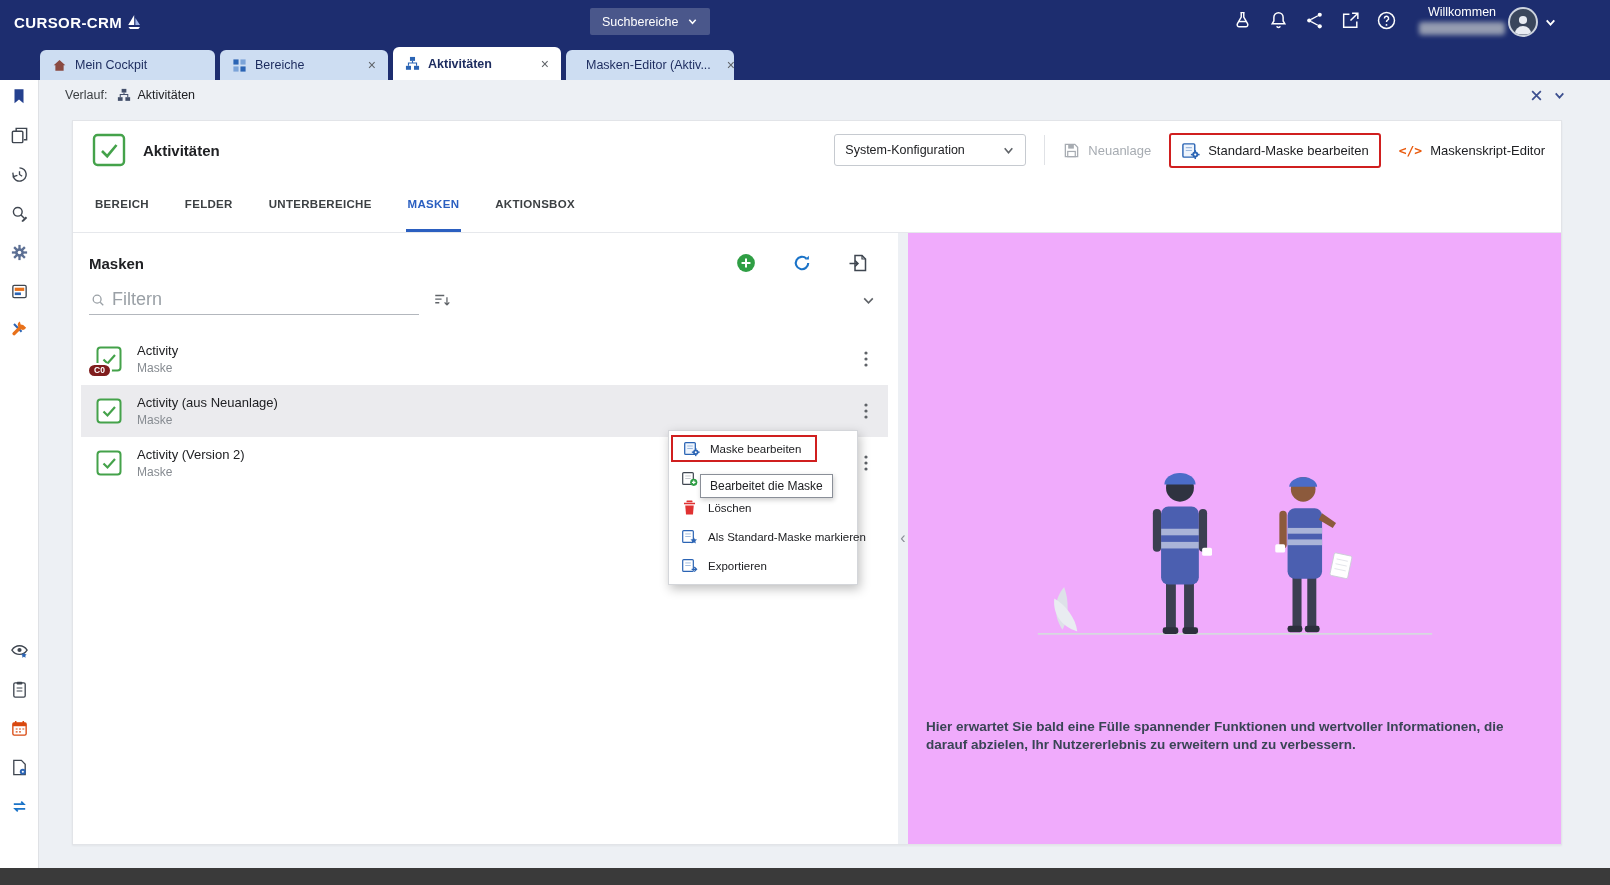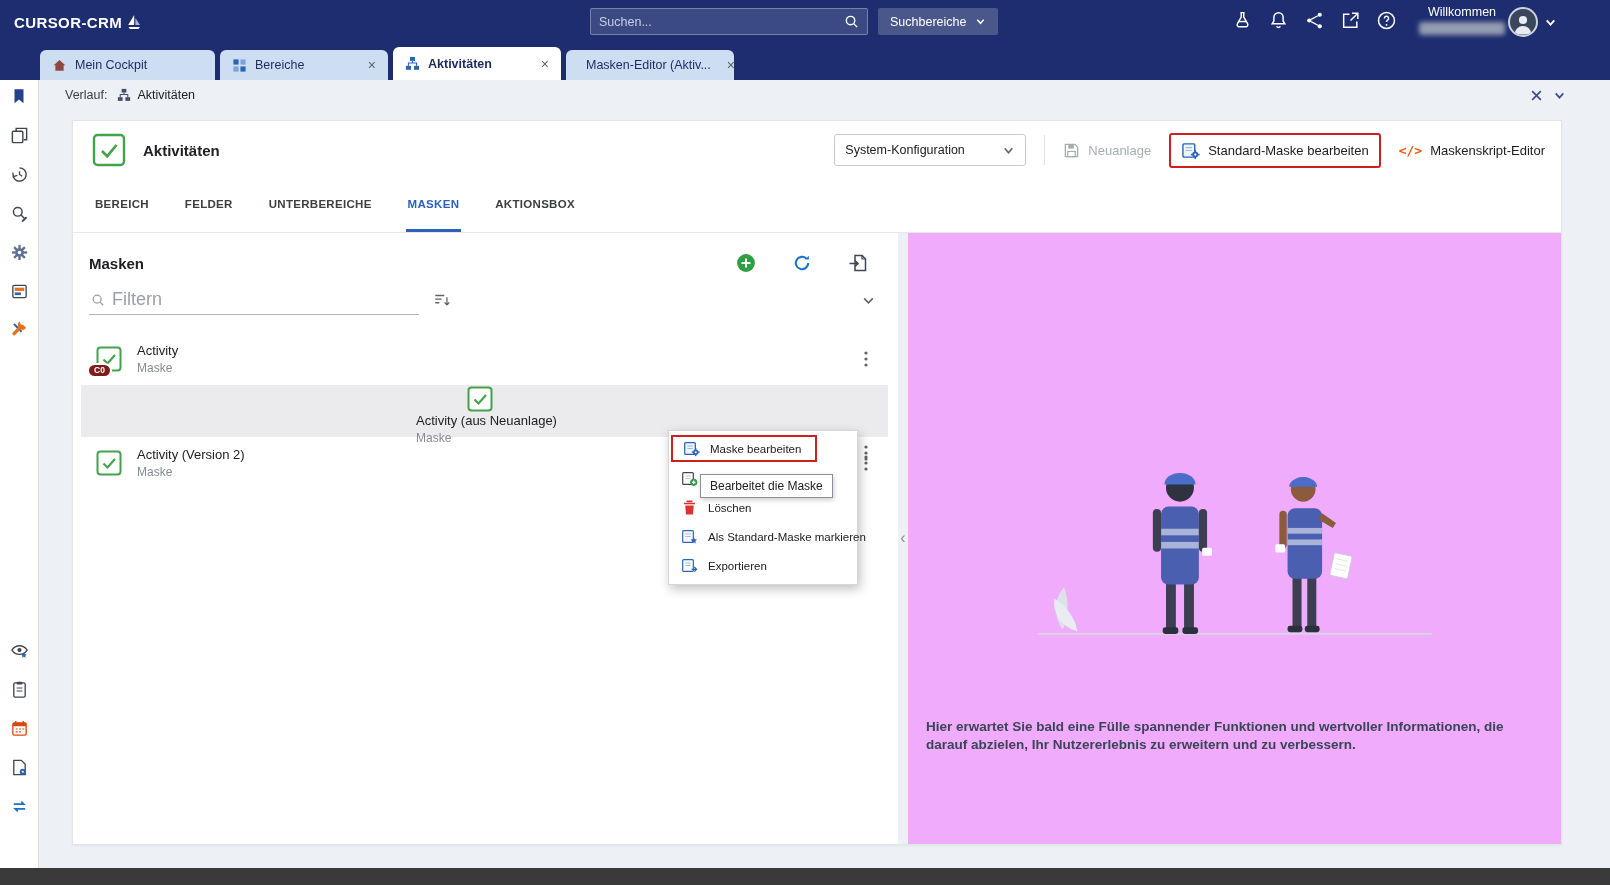--- a/index.html
+++ b/index.html
@@ -75,21 +75,21 @@
 
   .filter-row { height:34px; display:flex; align-items:center; }
   .filter-input-wrap { width:330px; border-bottom:1px solid #b3b7bd; display:flex; align-items:center; gap:7px; padding:4px 2px; color:#9aa0a6; }
   .filter-input-wrap input { border:none; outline:none; flex:1; font-size:18px; font-family:inherit; color:#8b5cf6; background:transparent; }
   .filter-input-wrap input::placeholder { color:#9aa0a6; }
   .sort-btn { margin-left:14px; cursor:pointer; }
   .filter-chevron { margin-left:auto; margin-right:6px; cursor:pointer; }
 
   .mask-list { margin-top:16px; margin-left:-8px; margin-right:-6px; }
   .mask-row { height:52px; display:flex; align-items:center; padding:0 10px 0 14px; cursor:pointer; }
-  .mask-row.selected { background:#ebebee;flex-direction:column; }
+  .mask-row.selected { background:#ebebee; }
   .row-icon { width:28px; height:28px; position:relative; margin-right:14px; flex:none; }
   .row-badge { position:absolute; left:-8px; bottom:-5px; background:#7f1d1d; color:#fff; font-size:8.5px; font-weight:bold; padding:1px 5px; border-radius:8px; border:2px solid #fff; line-height:1.1; }
   .row-texts .name { font-size:13px; color:#202124; }
   .row-texts .type { font-size:12px; color:#868b91; margin-top:3px; }
   .row-kebab { margin-left:auto; width:24px; height:24px; display:flex; align-items:center; justify-content:center; cursor:pointer; }
 
   .illustration { position:absolute; top:150px; left:50%; transform:translateX(-50%); }
   .panel-message { position:absolute; left:18px; right:18px; bottom:90px; font-size:13.5px; font-weight:bold; color:#3a4556; line-height:1.35; }
 
   
@@ -111,27 +111,20 @@
     <div class="logo">
       <span>CURSOR-CRM</span>
       <svg width="14" height="16" viewBox="0 0 14 16">
         <path d="M7.2 1v10H1.2z" fill="#fff"></path>
           <path d="M8.4 4v7H13z" fill="#9fb4e8"></path>
           <path d="M1.5 13h11.5l-1.6 2H3z" fill="#fff"></path>
       </svg>
     </div>
 
     <div class="search-group">
-      <div class="search-box">
-        <input placeholder="Suchen..." style="">
-        <svg width="15" height="15" viewBox="0 0 16 16">
-          <circle cx="7" cy="7" r="4.5" fill="none" stroke="#fff" stroke-width="1.5"></circle>
-            <line x1="10.5" y1="10.5" x2="14" y2="14" stroke="#fff" stroke-width="1.5"></line>
-        </svg>
-      </div>
       <div class="scope-btn">
         <span>Suchbereiche</span>
         <svg width="11" height="11" viewBox="0 0 12 12">
           <path d="M2.5 4l3.5 4 3.5-4" fill="none" stroke="#fff" stroke-width="1.6"></path>
         </svg>
       </div>
     </div>
 
     <div class="top-icons">
       <div class="top-icon">

